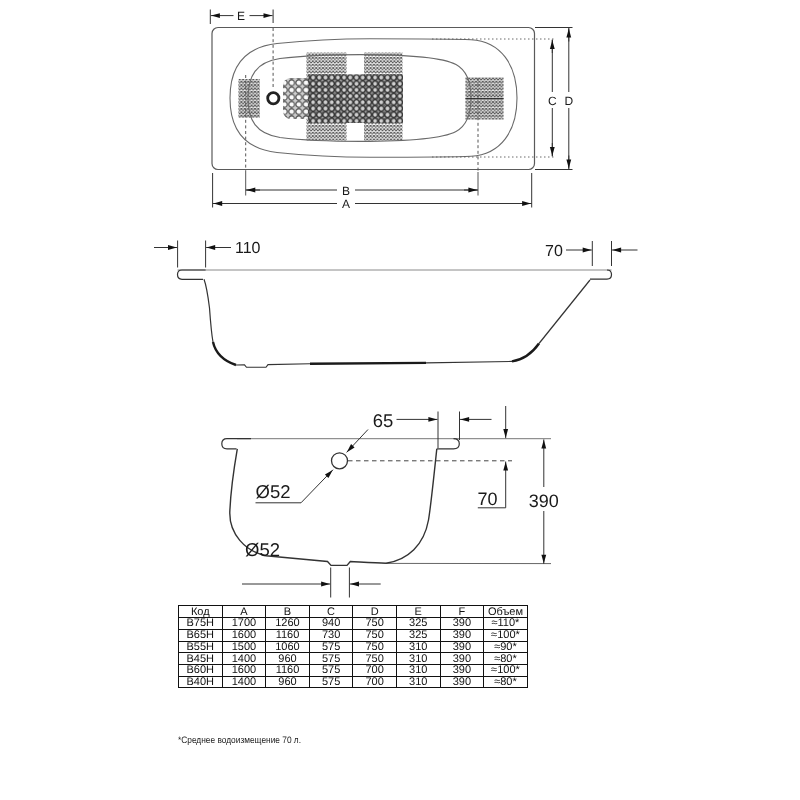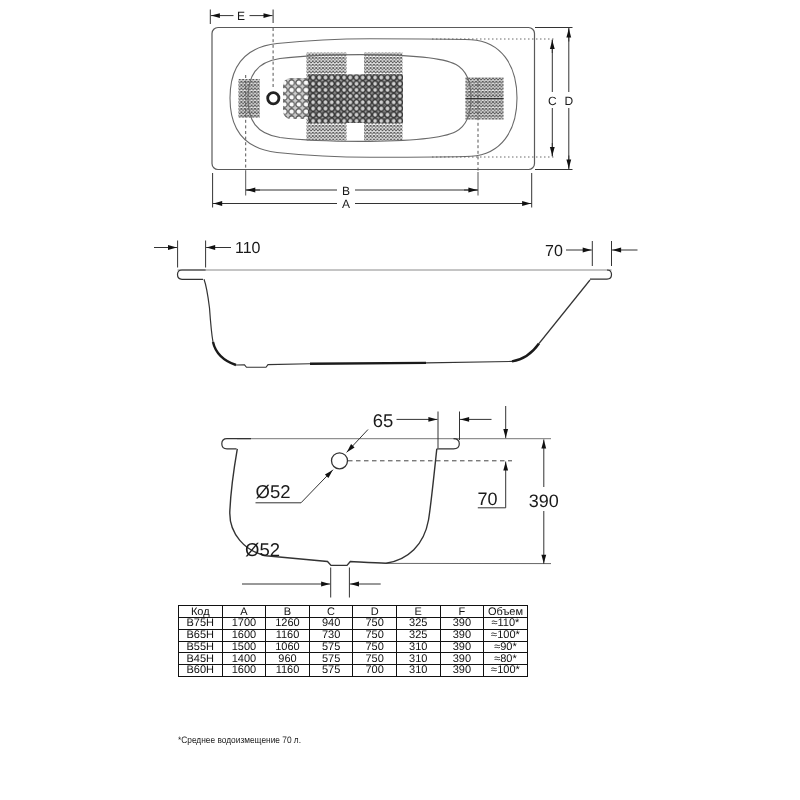--- a/index.html
+++ b/index.html
@@ -247,16 +247,26 @@
   <tr>
           <td>B60H</td>
           <td>1600</td>
           <td>1160</td>
           <td>575</td>
           <td>700</td>
           <td>310</td>
           <td>390</td>
           <td>≈100*</td>
         </tr>
+  <tr>
+          <td>B40H</td>
+          <td>1400</td>
+          <td>960</td>
+          <td>575</td>
+          <td>700</td>
+          <td>310</td>
+          <td>390</td>
+          <td>≈80*</td>
+        </tr>
 </tbody>
     </table>
 <div id="fn">*Среднее водоизмещение 70 л.</div>
 </div>
 
 </body></html>

